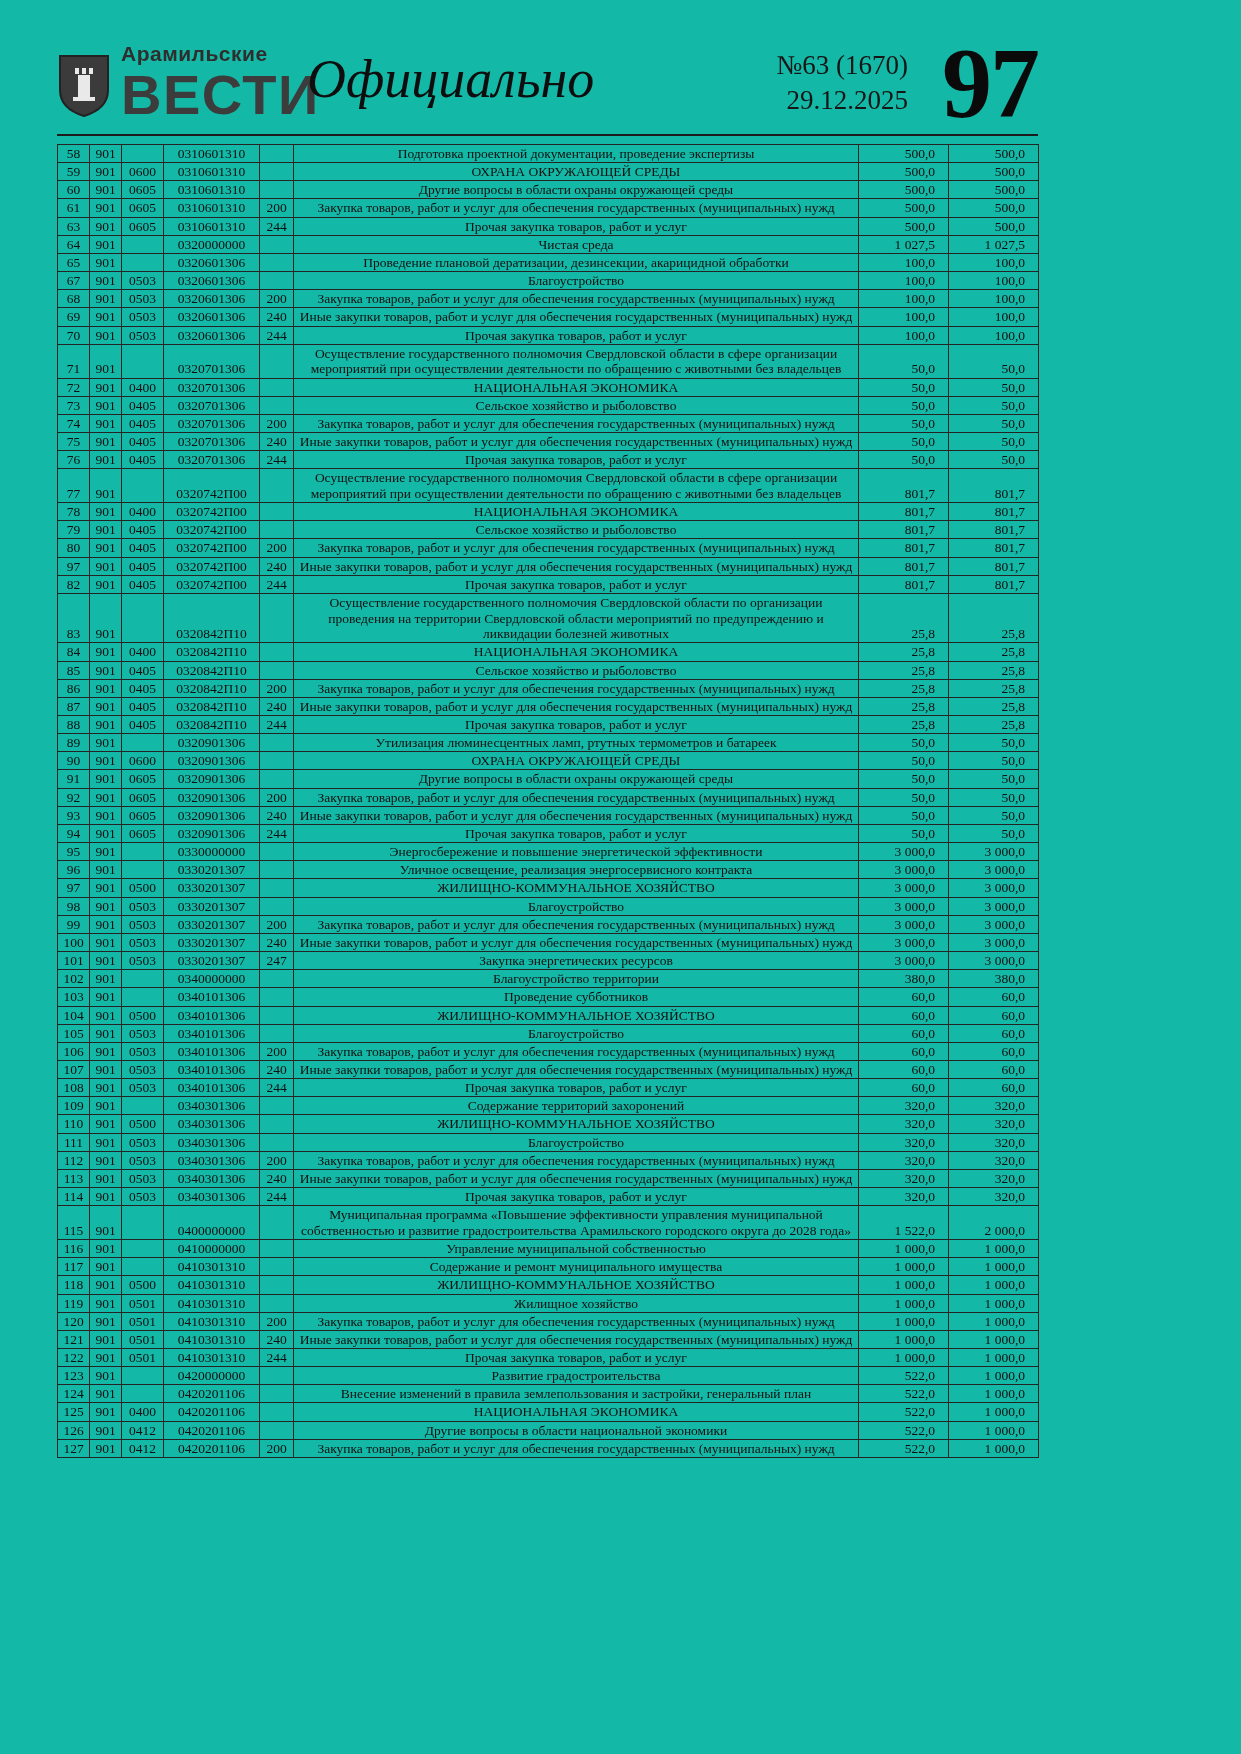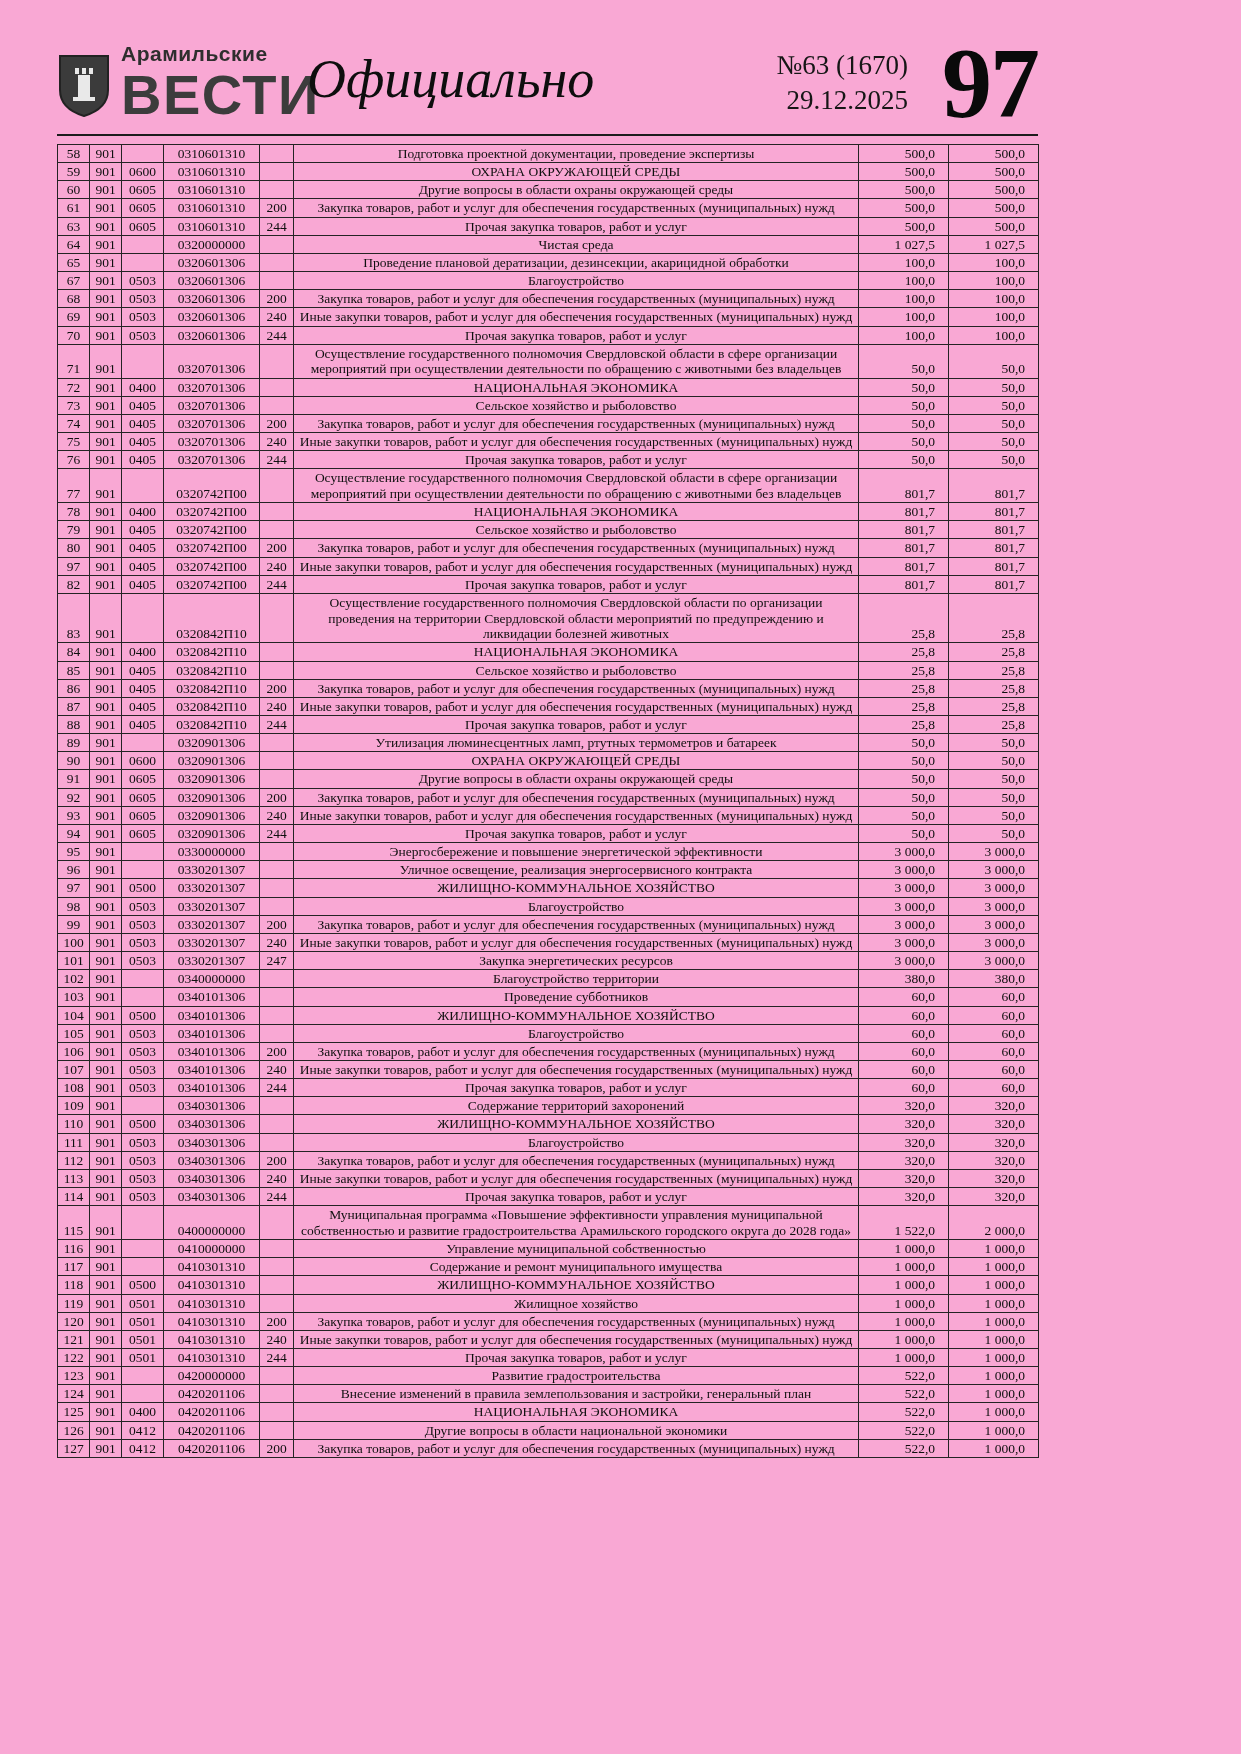--- a/index.html
+++ b/index.html
@@ -1,16 +1,16 @@
 <!DOCTYPE html>
 <html><head>
 <meta charset="utf-8">
 <style>
   html,body{margin:0;padding:0;background:#ffffff;}
-  .page{position:relative;width:1241px;height:1754px;background:#f9a8d4;color:#161616;
+  .page{position:relative;width:1241px;height:1754px;background:#14b8a6;color:#161616;
         font-family:"Liberation Serif","DejaVu Serif",serif;overflow:hidden;}
   .content{position:absolute;left:57px;top:36px;width:981px;}
 
   
   .masthead{display:flex;align-items:center;height:94px;}
   .brand{display:flex;align-items:flex-end;gap:10px;flex:0 0 auto;width:250px;}
   .emblem{flex:0 0 auto;display:block;}
   .brand-text{display:flex;flex-direction:column;line-height:1;}
   .brand-top{font-family:"Liberation Sans","DejaVu Sans",sans-serif;font-weight:700;
              font-size:21px;letter-spacing:0.5px;color:#2e2e2e;margin-bottom:3px;}

